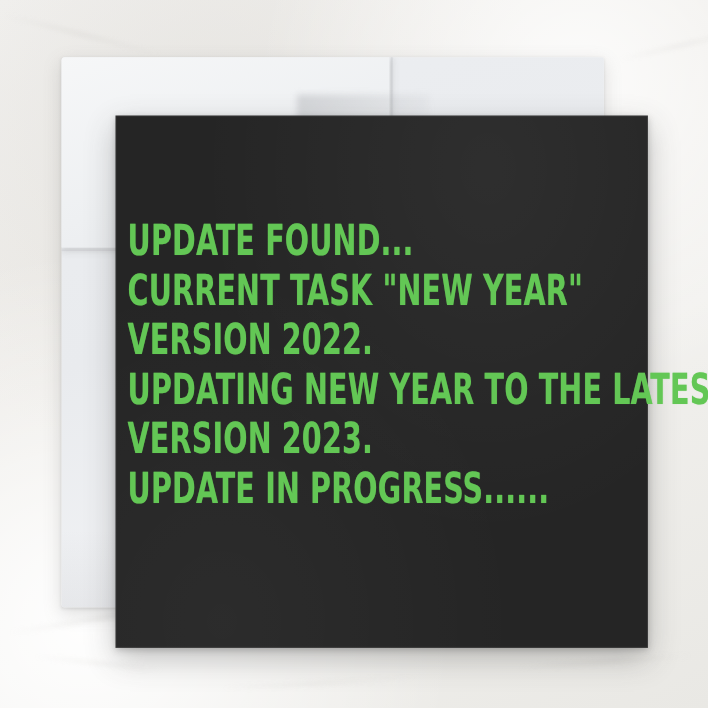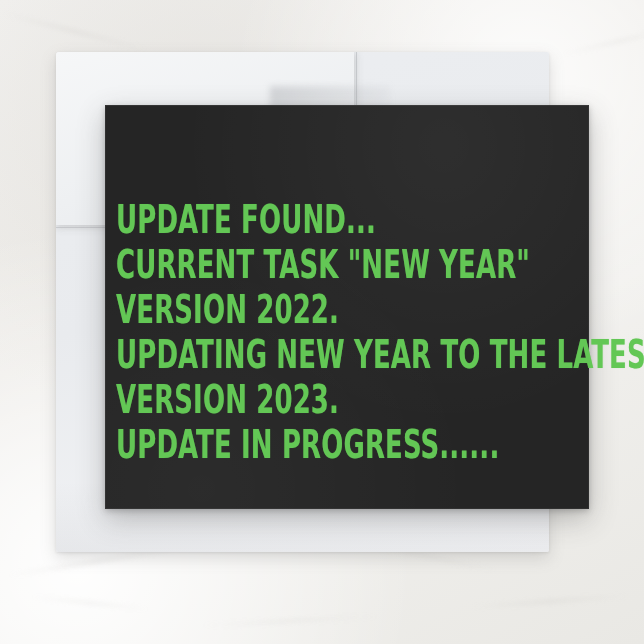--- a/index.html
+++ b/index.html
@@ -98,21 +98,21 @@
     background: linear-gradient(180deg, rgba(0,0,0,0) 0%, rgba(160,160,165,0.12) 100%);
     pointer-events: none;
   }
 
   
   .card {
     position: absolute;
     left: 105px;
     top: 105px;
     width: 484px;
-    height: 404px;
+    height: 484px;
     background: #252525;
     box-shadow:
       0 10px 26px rgba(60,60,60,0.30),
       0 2px 6px rgba(60,60,60,0.28);
   }
   .card-sheen {
     position: absolute;
     inset: 0;
     background:
       radial-gradient(ellipse at 70% 10%, rgba(255,255,255,0.045) 0%, rgba(255,255,255,0) 55%),

